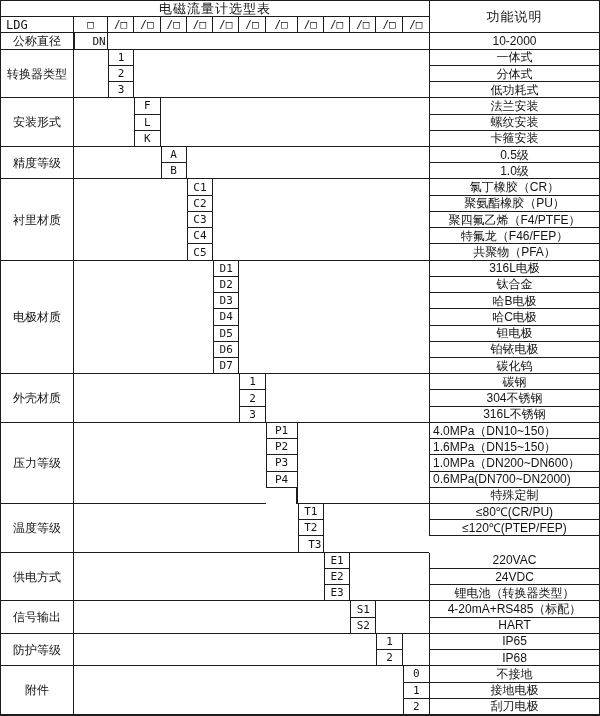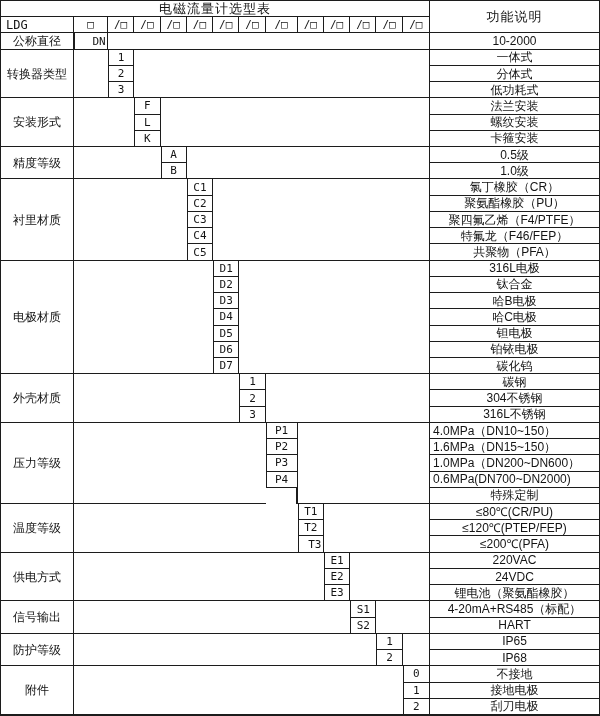--- a/index.html
+++ b/index.html
@@ -142,30 +142,29 @@
       <div class="cell code" style="grid-area: 31 / 9 / 32 / 10; margin-left: 30px;">Pn</div>
       <div class="cell func" style="grid-area: 31 / 15 / 32 / 16;">特殊定制</div>
       <div class="cell label" style="grid-area: 32 / 1 / 35 / 2;">温度等级</div>
       <div class="cell filler" style="grid-area: 32 / 2 / 35 / 10;"></div>
       <div class="cell filler" style="grid-area: 32 / 11 / 35 / 15;"></div>
       <div class="cell code" style="grid-area: 32 / 10 / 33 / 11;">T1</div>
       <div class="cell func" style="grid-area: 32 / 15 / 33 / 16;">≤80℃(CR/PU)</div>
       <div class="cell code" style="grid-area: 33 / 10 / 34 / 11;">T2</div>
       <div class="cell func" style="grid-area: 33 / 15 / 34 / 16;">≤120℃(PTEP/FEP)</div>
       <div class="cell code" style="grid-area: 34 / 10 / 35 / 11; padding-left: 8px;">T3</div>
-      <div class="cell func" style="grid-area: 34 / 15 / 35 / 16;">≤200℃(PFA)</div>
       <div class="cell label" style="grid-area: 35 / 1 / 38 / 2;">供电方式</div>
       <div class="cell filler" style="grid-area: 35 / 2 / 38 / 11;"></div>
       <div class="cell filler" style="grid-area: 35 / 12 / 38 / 15;"></div>
       <div class="cell code" style="grid-area: 35 / 11 / 36 / 12;">E1</div>
       <div class="cell func" style="grid-area: 35 / 15 / 36 / 16;">220VAC</div>
       <div class="cell code" style="grid-area: 36 / 11 / 37 / 12;">E2</div>
       <div class="cell func" style="grid-area: 36 / 15 / 37 / 16;">24VDC</div>
       <div class="cell code" style="grid-area: 37 / 11 / 38 / 12;">E3</div>
-      <div class="cell func" style="grid-area: 37 / 15 / 38 / 16;">锂电池（聚氨酯橡胶）</div>
+      <div class="cell func" style="grid-area: 37 / 15 / 38 / 16;">锂电池（转换器类型）</div>
       <div class="cell label" style="grid-area: 38 / 1 / 40 / 2;">信号输出</div>
       <div class="cell filler" style="grid-area: 38 / 2 / 40 / 12;"></div>
       <div class="cell filler" style="grid-area: 38 / 13 / 40 / 15;"></div>
       <div class="cell code" style="grid-area: 38 / 12 / 39 / 13;">S1</div>
       <div class="cell func" style="grid-area: 38 / 15 / 39 / 16;">4-20mA+RS485（标配）</div>
       <div class="cell code" style="grid-area: 39 / 12 / 40 / 13;">S2</div>
       <div class="cell func" style="grid-area: 39 / 15 / 40 / 16;">HART</div>
       <div class="cell label" style="grid-area: 40 / 1 / 42 / 2;">防护等级</div>
       <div class="cell filler" style="grid-area: 40 / 2 / 42 / 13;"></div>
       <div class="cell filler" style="grid-area: 40 / 14 / 42 / 15;"></div>

